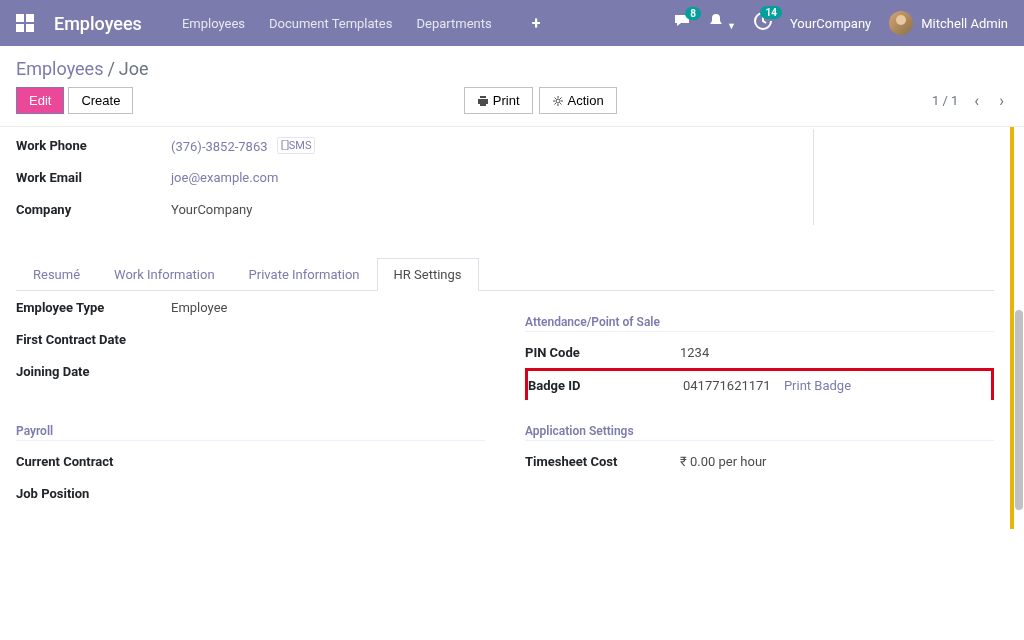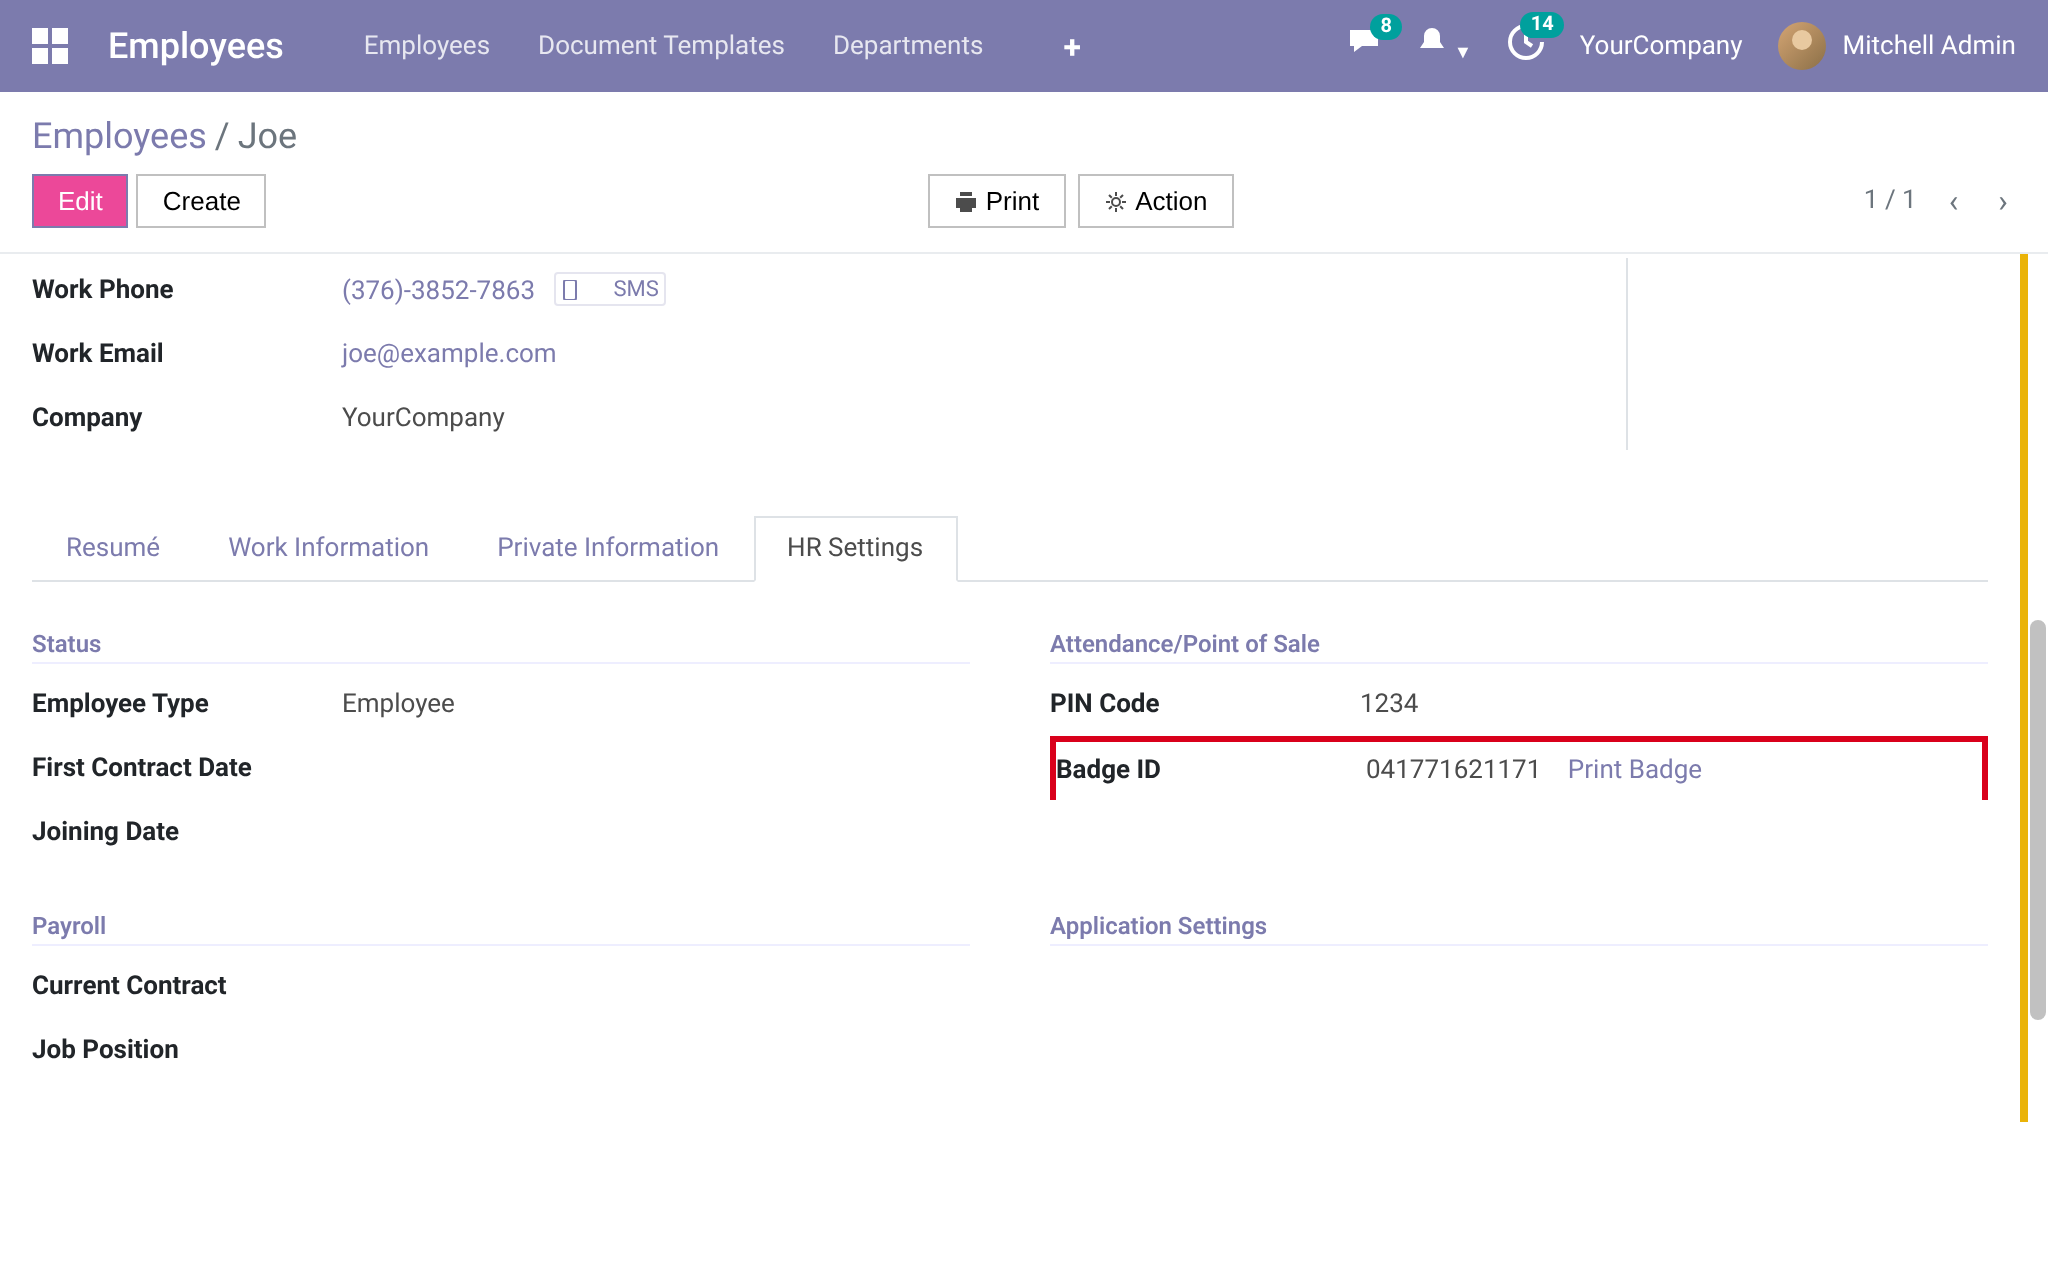--- a/index.html
+++ b/index.html
@@ -35,21 +35,21 @@
     .pager-arrow { font-size:16px; color:#6c757d; cursor:pointer; padding:4px; }
     
     
     .form-sheet { padding: 2px 16px 20px 16px; border-right: 4px solid #eab308; margin-right: 10px; max-height: 560px; overflow-y:auto; }
     .form-cols { display: flex; gap: 40px; }
     .fcol { flex: 1; }
     .frow { display: flex; padding: 6px 0; min-height: 32px; align-items:center; }
     .flabel { width: 155px; font-weight: bold; color: #212529; font-size: 13px; }
     .fval { flex: 1; color: #4c4c4c; }
     .fval.link { color: #7c7bad; }
-    .sms-tag { display: inline-flex; align-items:center; gap:18px; font-size: 11px; color: #7c7bad; margin-left: 6px; border:1px solid #7c7bad33; padding:1px 3px; border-radius:2px; }
+    .sms-tag { display: inline-flex; align-items:center; gap:0; font-size: 11px; color: #7c7bad; margin-left: 6px; border:1px solid #7c7bad33; padding:1px 3px; border-radius:2px; }
     .border-right { border-right: 1px solid #dee2e6; padding-right: 30px; }
     
     
     .tabs { display: flex; border-bottom: 1px solid #dee2e6; margin-top: 32px; }
     .tab { padding: 8px 16px; color: #7c7bad; cursor: pointer; border: 1px solid transparent; border-bottom: none; position:relative; top:1px; }
     .tab.active { color: #4c4c4c; border-color: #dee2e6; background:white; border-bottom:1px solid white; }
     
     
     .sect-title { color: #7c7bad; font-size: 12px; font-weight: 600; margin-top: 24px; margin-bottom: 4px; padding-bottom:2px; border-bottom: 1px solid #eef; }
     
@@ -172,21 +172,20 @@
   <div class="tabs">
     <div class="tab">Resumé</div>
     <div class="tab">Work Information</div>
     <div class="tab">Private Information</div>
     <div class="tab active">HR Settings</div>
   </div>
 
   <div class="tab-content">
     <div class="form-cols">
       <div class="fcol">
-        <div class="sect-title">Status</div>
         <div class="frow">
             <div class="flabel">Employee Type</div>
             <div class="fval">Employee</div>
           </div>
         <div class="frow">
             <div class="flabel">First Contract Date</div>
           </div>
         <div class="frow">
             <div class="flabel">Joining Date</div>
             <div class="fval"></div>
@@ -215,18 +214,22 @@
             <div class="flabel">Current Contract</div>
             <div class="fval"></div>
           </div>
         <div class="frow">
             <div class="flabel">Job Position</div>
             <div class="fval"></div>
           </div>
       </div>
       <div class="fcol">
         <div class="sect-title">Application Settings</div>
+        <div class="frow">
+            <div class="flabel">Timesheet Cost</div>
+            <div class="fval">₹ 0.00 per hour</div>
+          </div>
       </div>
     </div>
   </div>
 </div>
 
 <div class="scroll-thumb"></div>
 
 </body></html>

